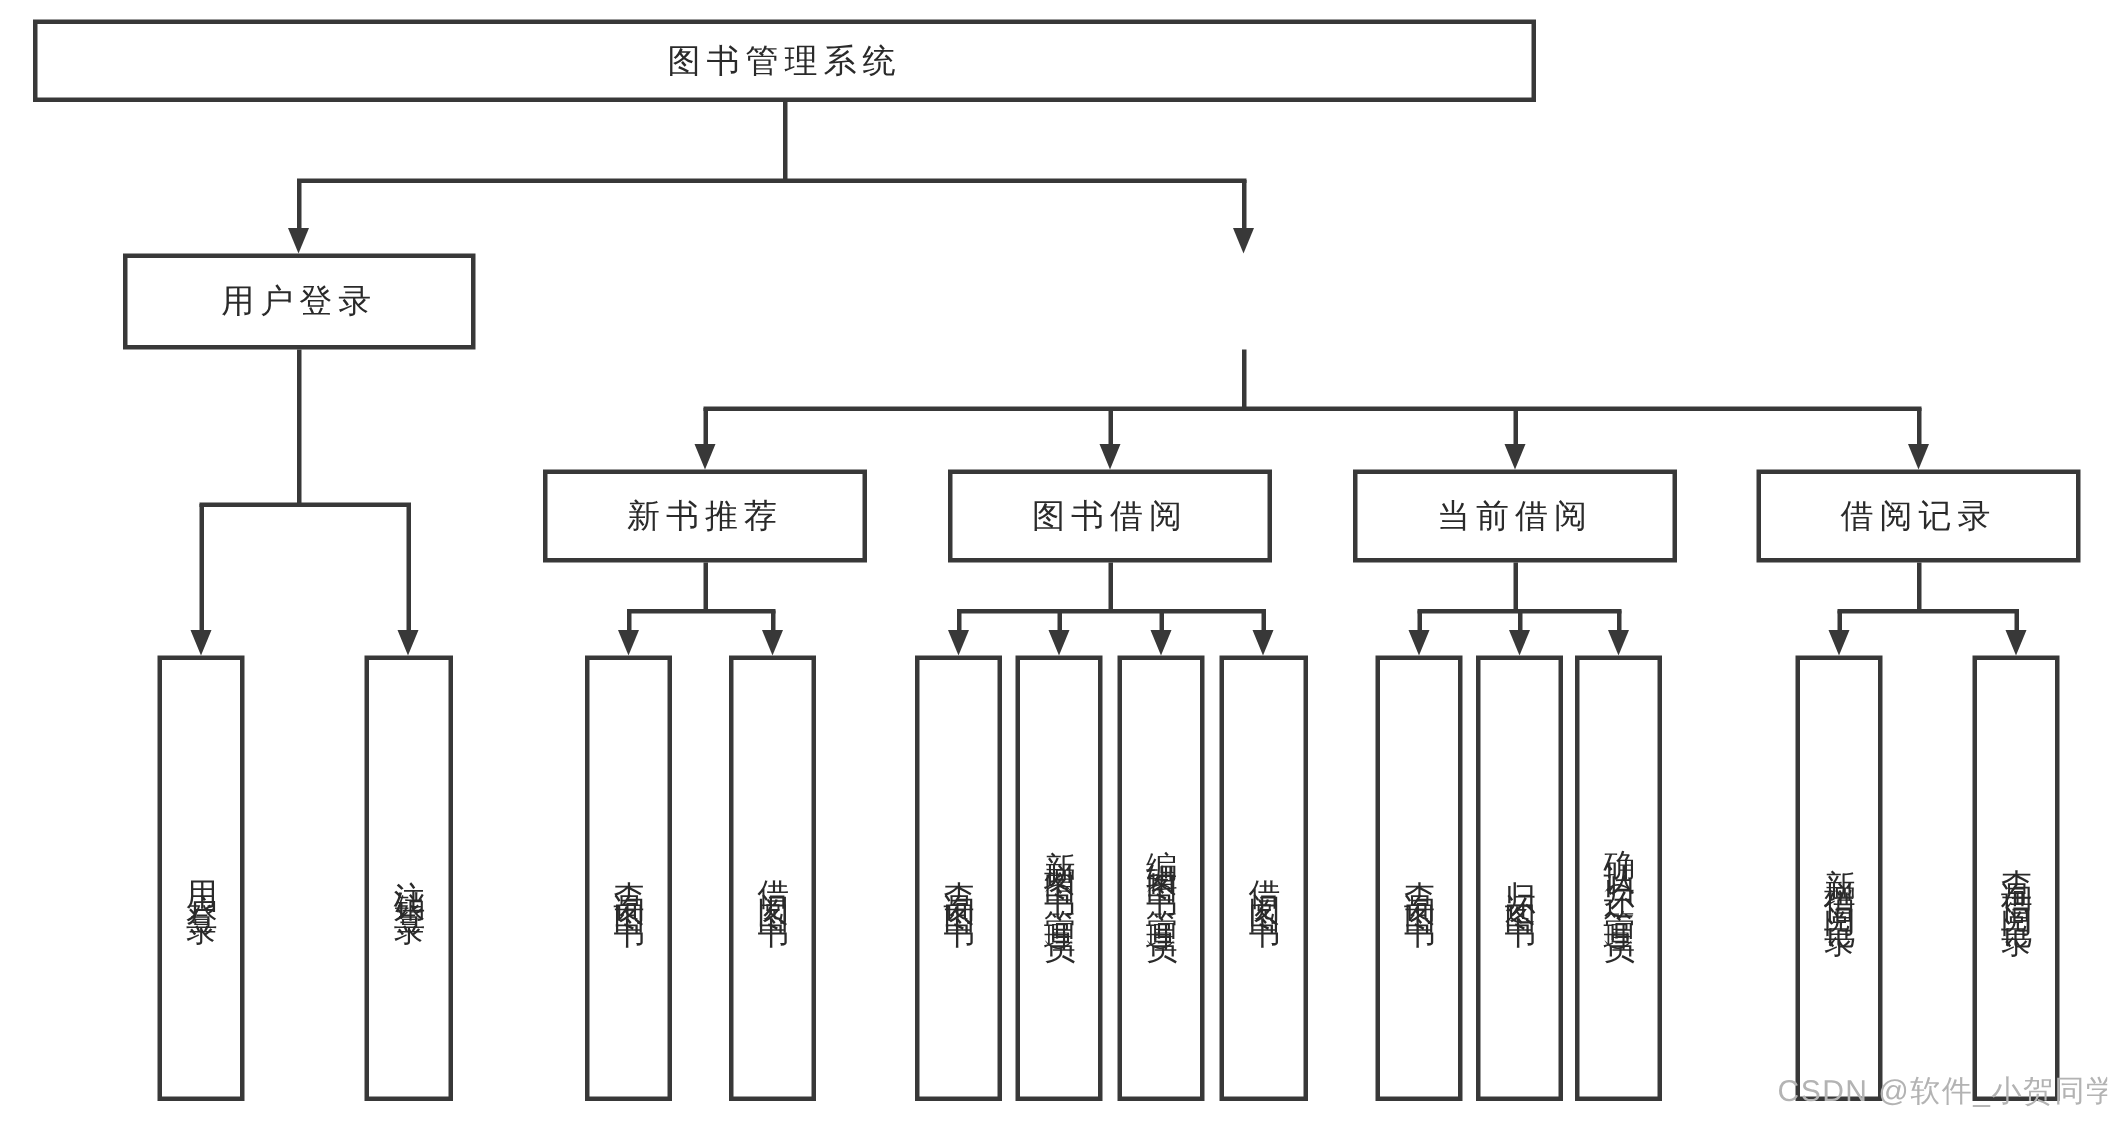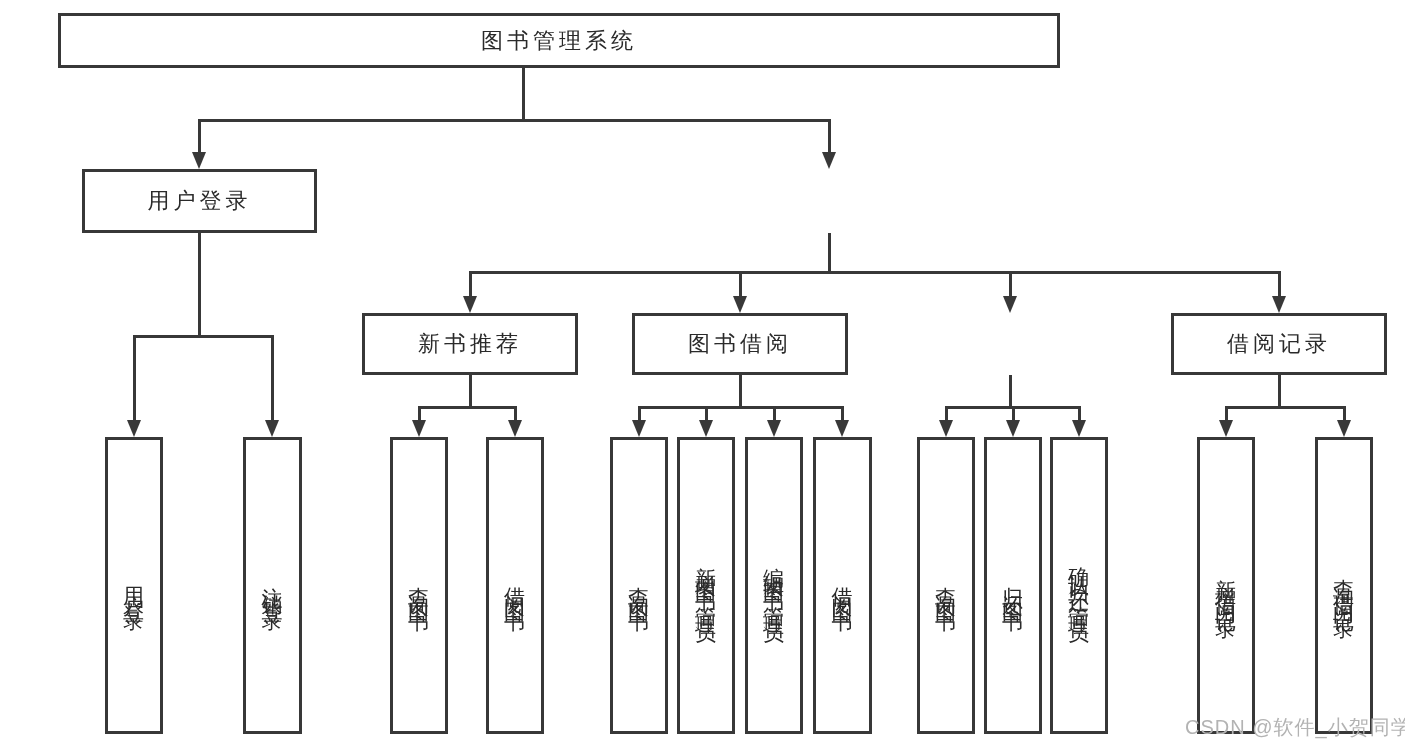--- a/index.html
+++ b/index.html
@@ -47,33 +47,36 @@
     color: #b3b3b3;
     letter-spacing: 1px;
     white-space: nowrap;
   }
 </style>
 </head>
 <body>
 
 <div id="stage">
 
-  <div class="box h-box" style="left:22px; top:13px; width:1002px; height:55px;margin-left:36px;">
+  <div class="box h-box" style="left:22px; top:13px; width:1002px; height:55px;">
     <span>图书管理系统</span>
   </div>
 
   <div class="box h-box" style="left:82px; top:169px; width:235px; height:64px;">
     <span>用户登录</span>
   </div>
 
   <div class="box h-box" style="left:632px; top:313px; width:216px; height:62px;">
     <span>图书借阅</span>
   </div>
   <div class="box h-box" style="left:362px; top:313px; width:216px; height:62px;">
     <span>新书推荐</span>
+  </div>
+  <div class="box h-box" style="left:902px; top:313px; width:216px; height:62px;">
+    <span>当前借阅</span>
   </div>
   <div class="box h-box" style="left:1171px; top:313px; width:216px; height:62px;">
     <span>借阅记录</span>
   </div>
 
   <div class="box v-box" style="left:105px; top:437px; width:58px; height:297px;">
     <span class="vtxt">用户登录</span>
   </div>
   <div class="box v-box" style="left:243px; top:437px; width:59px; height:297px;">
     <span class="vtxt">注销登录</span>

